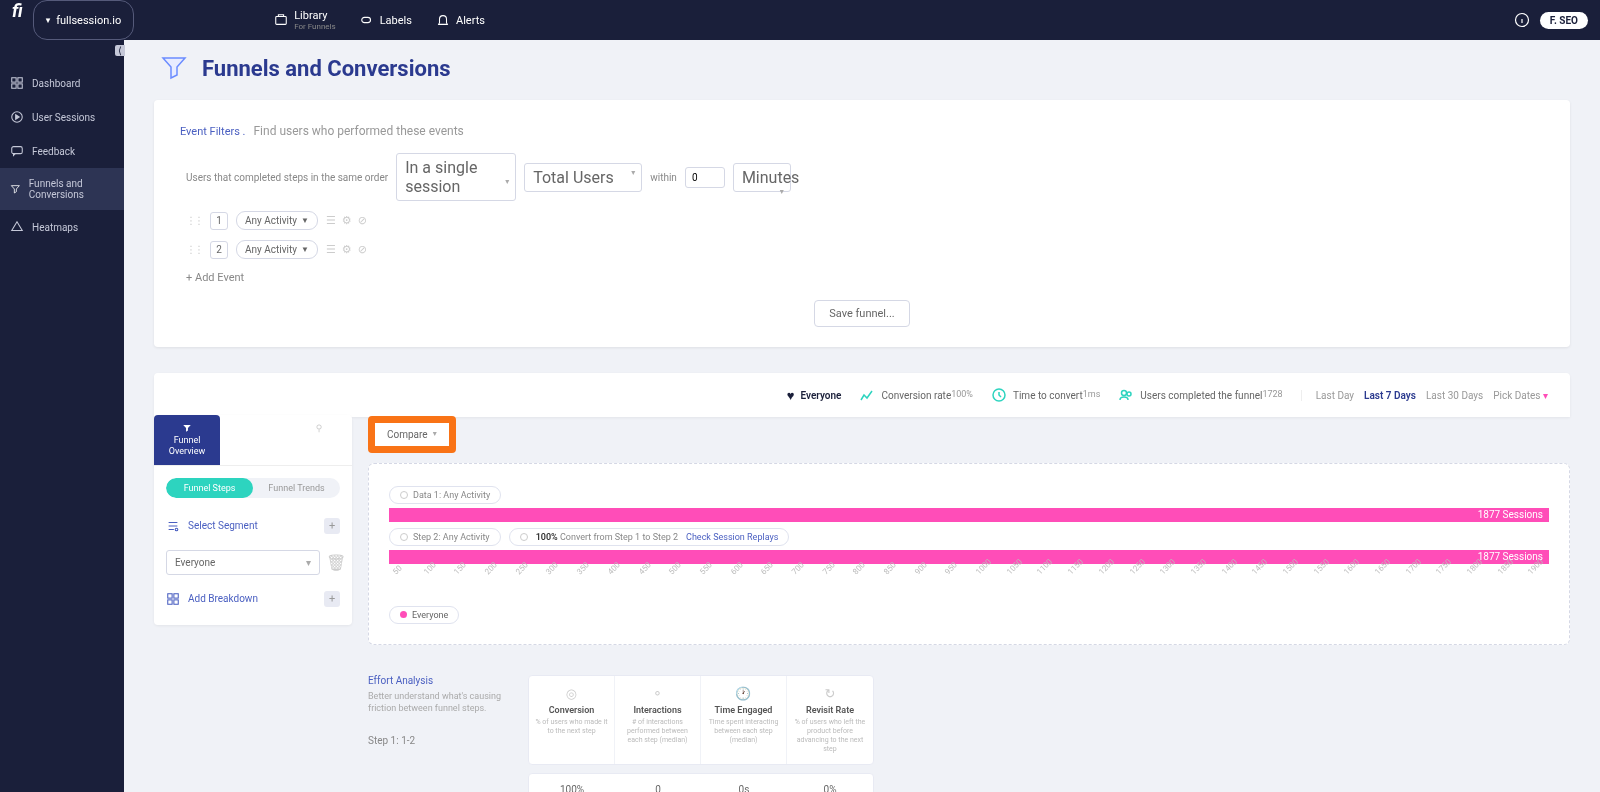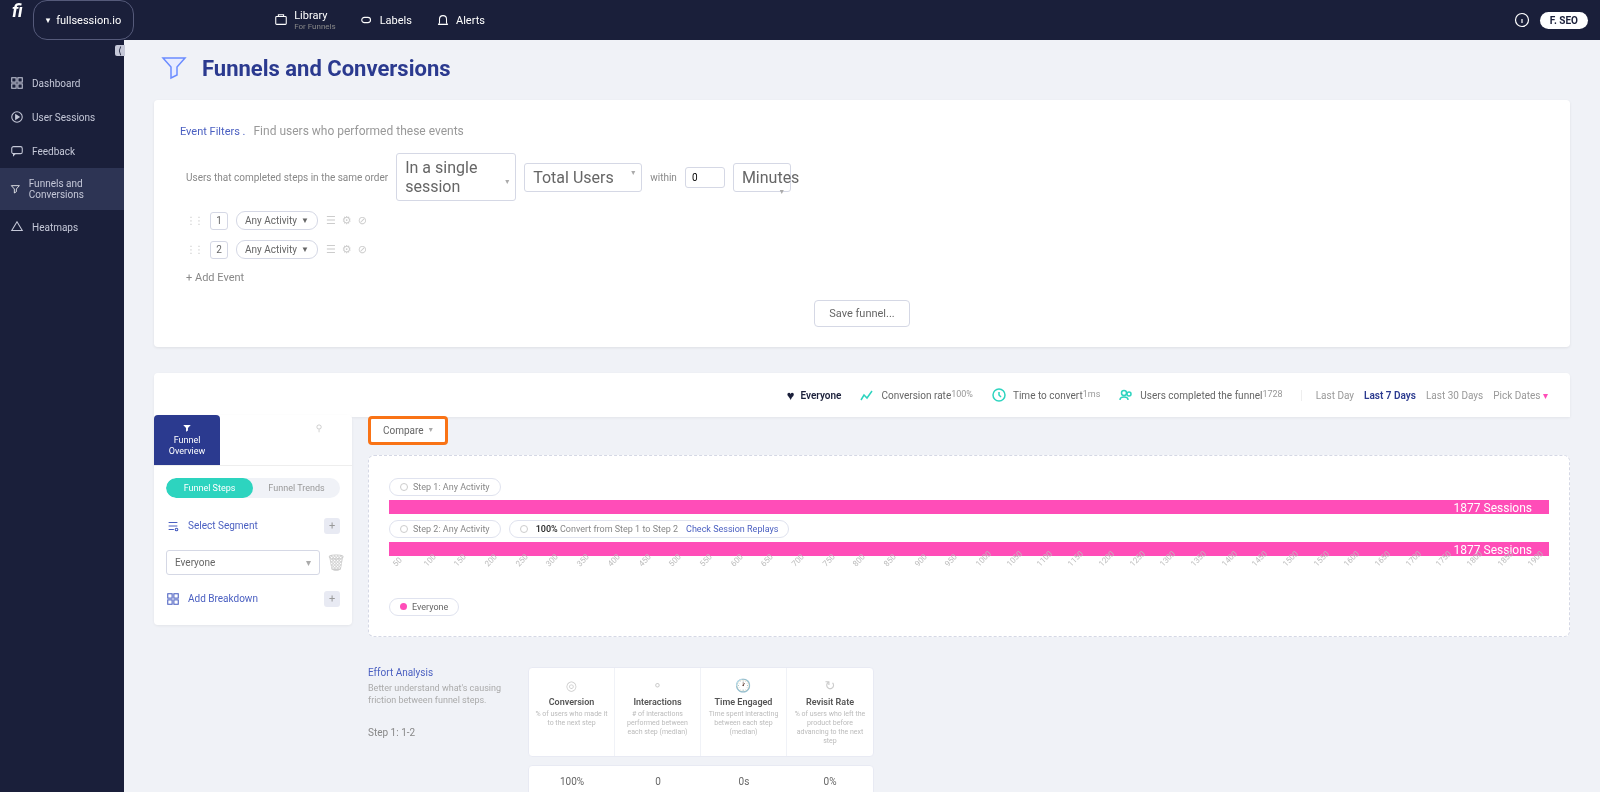--- a/index.html
+++ b/index.html
@@ -61,27 +61,27 @@
 .panel-item-icon{width:14px;height:14px}
 .plus-box{width:16px;height:16px;background:#e8eaf3;border-radius:3px;display:flex;align-items:center;justify-content:center;color:#999;font-size:11px;margin-left:auto;cursor:pointer}
 .seg-select{border:1px solid #d5d8e5;border-radius:3px;padding:6px 8px;font-size:10px;color:#666;display:flex;align-items:center;margin:10px 0;cursor:pointer}
 .seg-select::after{content:'▾';margin-left:auto;color:#aaa}
 .trash{width:14px;color:#ccc;cursor:pointer}
 .seg-row{display:flex;gap:6px;align-items:center}
 .right-area{flex:1}
 .action-row{display:flex;align-items:center;gap:10px;margin-bottom:10px}
 .pill-btn{border:1px solid #e0e3ef;border-radius:4px;padding:5px 10px;font-size:10px;color:#666;display:flex;align-items:center;gap:5px;cursor:pointer;background:#fff}
 .download-btn{margin-left:auto;border:1px solid #e0e3ef;border-radius:4px;padding:5px 12px;font-size:10px;color:#999;cursor:pointer;background:#fff;display:flex;gap:6px;align-items:center}
-.compare-btn{border:3px solid #f97316;border-radius:4px;padding:6px 12px;font-size:10px;color:#666;cursor:pointer;background:#fff;display:inline-flex;gap:5px}
+.compare-btn{border:7px solid #f97316;border-radius:4px;padding:6px 12px;font-size:10px;color:#666;cursor:pointer;background:#fff;display:inline-flex;gap:5px}
 .chart-card{background:#fff;border:1px dashed #d5d8e5;border-radius:6px;padding:20px;margin-top:10px}
 .bar-row{margin-bottom:6px;position:relative}
 .bar-label{border:1px solid #e0e3ef;border-radius:12px;padding:3px 10px;font-size:9px;color:#888;display:inline-flex;align-items:center;gap:5px;background:#fff;margin-bottom:4px}
 .bar-label .dot{width:8px;height:8px;border:1px solid #ccc;border-radius:50%}
 .bar{height:14px;background:#ff4db8;border-radius:0;position:relative}
-.bar-text{position:absolute;right:17px;top:1px;font-size:12px;color:#fff}
+.bar-text{position:absolute;right:6px;top:1px;font-size:10px;color:#fff}
 .convert-label{border:1px solid #e0e3ef;border-radius:12px;padding:3px 10px;font-size:9px;color:#888;display:inline-flex;align-items:center;gap:8px;background:#fff;margin-bottom:4px}
 .convert-label .pct{color:#333;font-weight:600}
 .convert-label .link{color:#4a5fc1}
 .xaxis{display:flex;justify-content:space-between;font-size:8px;color:#bbb;margin-top:6px;padding:0 2px}
 .xaxis span{transform:rotate(-45deg);transform-origin:top left;white-space:nowrap;width:20px}
 .legend{margin-top:24px}
 .legend-item{border:1px solid #e0e3ef;border-radius:12px;padding:3px 10px;font-size:9px;color:#666;display:inline-flex;align-items:center;gap:5px}
 .legend-dot{width:7px;height:7px;background:#ff4db8;border-radius:50%}
 .effort-section{display:flex;gap:20px;margin-top:30px;align-items:flex-start}
 .effort-text{width:140px;font-size:9px}
@@ -320,21 +320,21 @@
       <div class="right-area">
         <div class="compare-btn">
           <span>Compare</span>
             <span style="font-size:8px;color:#aaa">▾</span>
         </div>
 
         <div class="chart-card">
           <div class="bar-row">
             <div class="bar-label">
                 <span class="dot"></span>
-                <span>Step 1: Any Activity</span>
+                <span>Data 1: Any Activity</span>
               </div>
             <div class="bar">
                 <span class="bar-text">1877 Sessions</span>
               </div>
           </div>
           <div class="bar-row">
             <div style="display:flex;gap:8px;align-items:center">
               <div class="bar-label">
                   <span class="dot"></span>
                   <span>Step 2: Any Activity</span>

